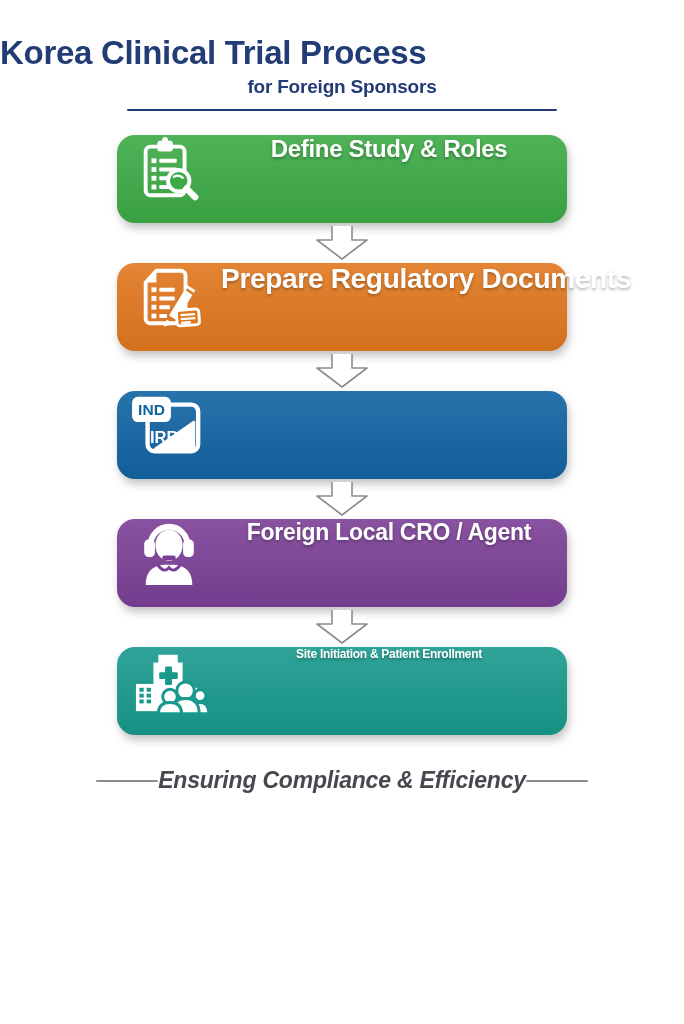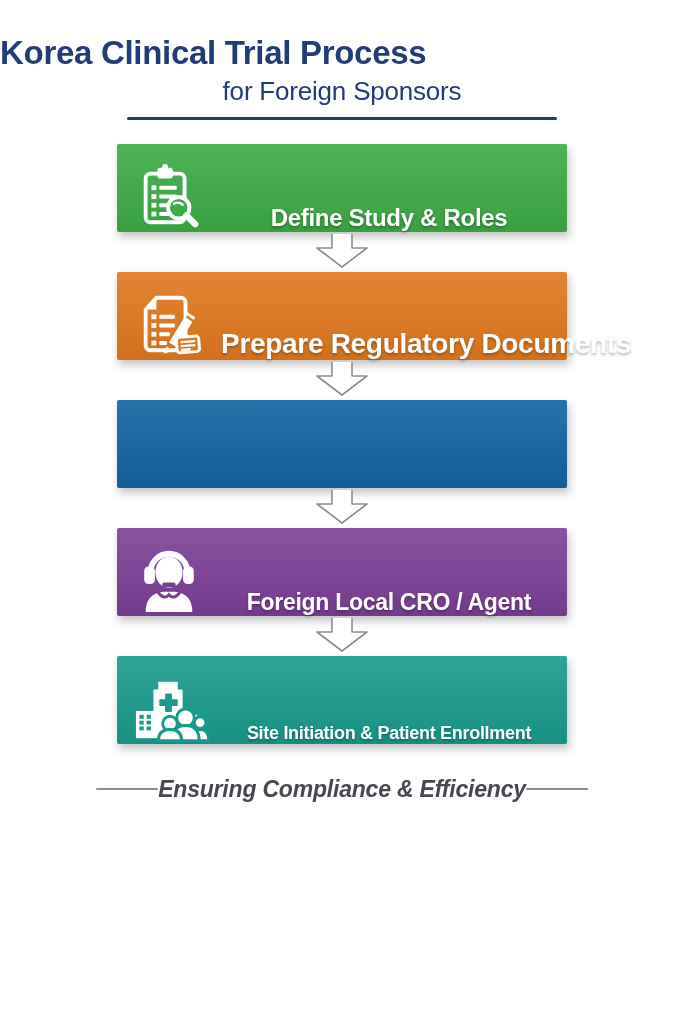--- a/index.html
+++ b/index.html
@@ -8,49 +8,49 @@
   .page {
     position:relative; width:684px; height:1024px; margin:0 auto;
     background:#fff; overflow:hidden; padding-top:34px;
   }
   
   .title-line1 {
     text-align:left; font-weight:bold; font-size:33px; letter-spacing:-0.3px;
     color:var(--c-title); line-height:1.15;
   }
   .title-line2 {
-    text-align:center; font-weight:normal; font-size:26px; letter-spacing:-0.2px;
+    text-align:center; font-weight:bold; font-size:19px; letter-spacing:-0.2px;
     color:var(--c-title); line-height:1.2; margin-top:4px;
   }
   .title-underline {
     width:430px; height:2.5px; margin:10px auto 0; border-radius:2px;
     background:var(--c-underline);
   }
   
   .flow { width:450px; margin:24px auto 0; }
   .step {
-    display:flex; align-items:flex-end; height:88px; border-radius:2px;
+    display:flex; align-items:flex-start; height:88px; border-radius:18px;
     background-color:var(--step-color);
     background-image:linear-gradient(180deg, rgba(255,255,255,0.10), rgba(0,0,0,0.06));
     box-shadow:2px 5px 9px rgba(40,40,40,0.28);
   }
   .icon-wrap {
     flex:0 0 104px; display:flex; align-items:center; justify-content:center;
   }
   .icon-wrap svg { display:block; }
   .step-label {
     flex:1 1 auto; text-align:center; color:#fff; font-weight:bold;
     white-space:nowrap; padding-right:10px; letter-spacing:-0.3px;
     text-shadow:0 2px 3px rgba(0,0,0,0.28);
   }
   .s1 .step-label { font-size:24px; }
   .s2 .step-label { font-size:28px; }
   .s3 .step-label { font-size:20px; }
   .s4 .step-label { font-size:23px; }
-  .s5 .step-label { font-size:18px;margin-top:28px; }
+  .s5 .step-label { font-size:12px; }
   .arrow {
     height:40px; display:flex; align-items:center; justify-content:center;
   }
   .arrow path { fill:#fff; stroke:var(--c-arrow); stroke-width:1.6; stroke-linejoin:round; }
   
   .occ       { fill:var(--step-color); }
   .occ-stroke{ stroke:var(--step-color); fill:none; }
   .person    { fill:#fff; stroke:var(--step-color); stroke-width:3; }
   .chip-text { fill:var(--step-color); font-weight:bold; }
   
@@ -132,20 +132,29 @@
       <div class="step-label">Prepare Regulatory Documents</div>
     </section>
 
     <div class="arrow">
       <svg width="62" height="35" viewBox="0 0 62 35">
           <path d="M21 0 V14 H6 L31 33 L56 14 H41 V0"></path>
         </svg>
     </div>
 
     <section class="step s3" style="--step-color: #1163A2;">
+      <div class="icon-wrap" aria-label="ind-irb-folder-icon">
+        <svg width="86" height="70" viewBox="0 0 88 72" font-family="Liberation Sans, sans-serif">
+          <rect x="22" y="14" width="52" height="48" rx="7" fill="none" stroke="#fff" stroke-width="4.5"></rect>
+          <path d="M30 59.5 L69.5 59.5 L69.5 32 Z" fill="#fff" stroke="#fff" stroke-width="3" stroke-linejoin="round"></path>
+          <rect x="6" y="6" width="40" height="26" rx="6" fill="#fff"></rect>
+          <text x="26" y="24.5" text-anchor="middle" font-size="16" class="chip-text">IND</text>
+          <text x="39" y="53" text-anchor="middle" font-size="17" font-weight="bold" fill="#fff">IRB</text>
+        </svg>
+      </div>
     </section>
 
     <div class="arrow">
       <svg width="62" height="35" viewBox="0 0 62 35">
           <path d="M21 0 V14 H6 L31 33 L56 14 H41 V0"></path>
         </svg>
     </div>
 
     <section class="step s4" style="--step-color: #7B3F96;">
       <div class="icon-wrap" aria-label="headset-agent-icon">

